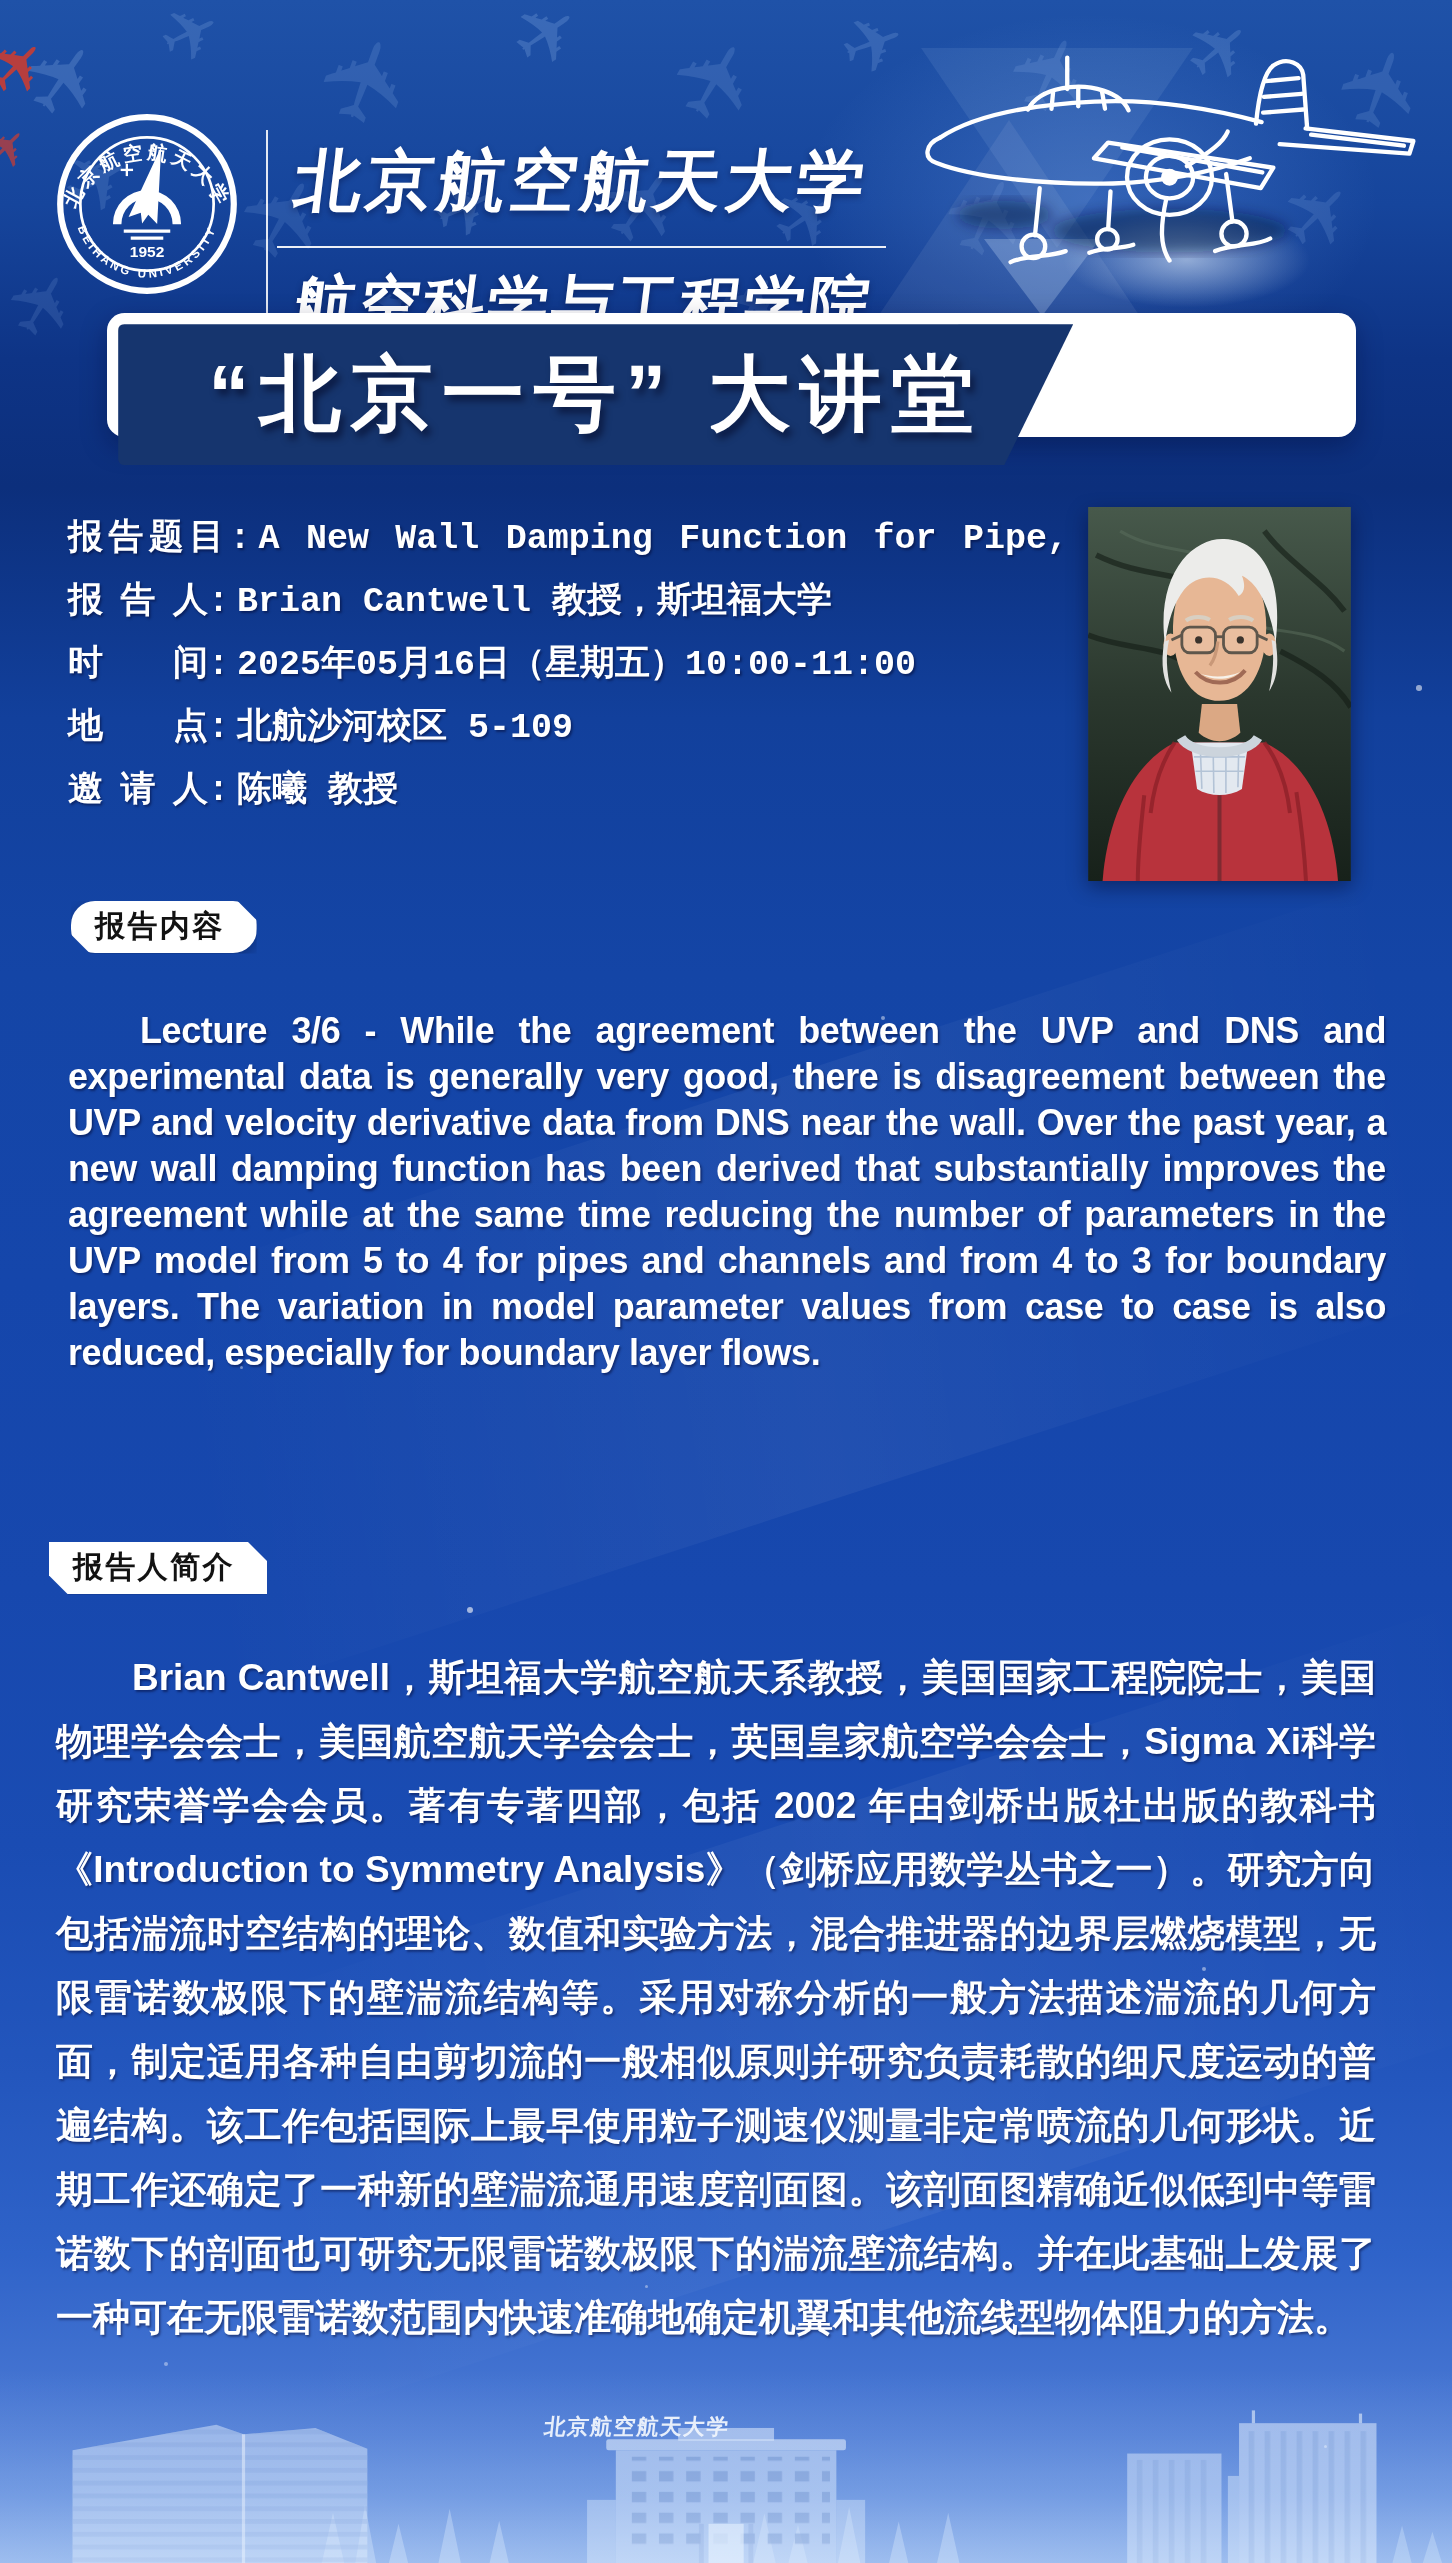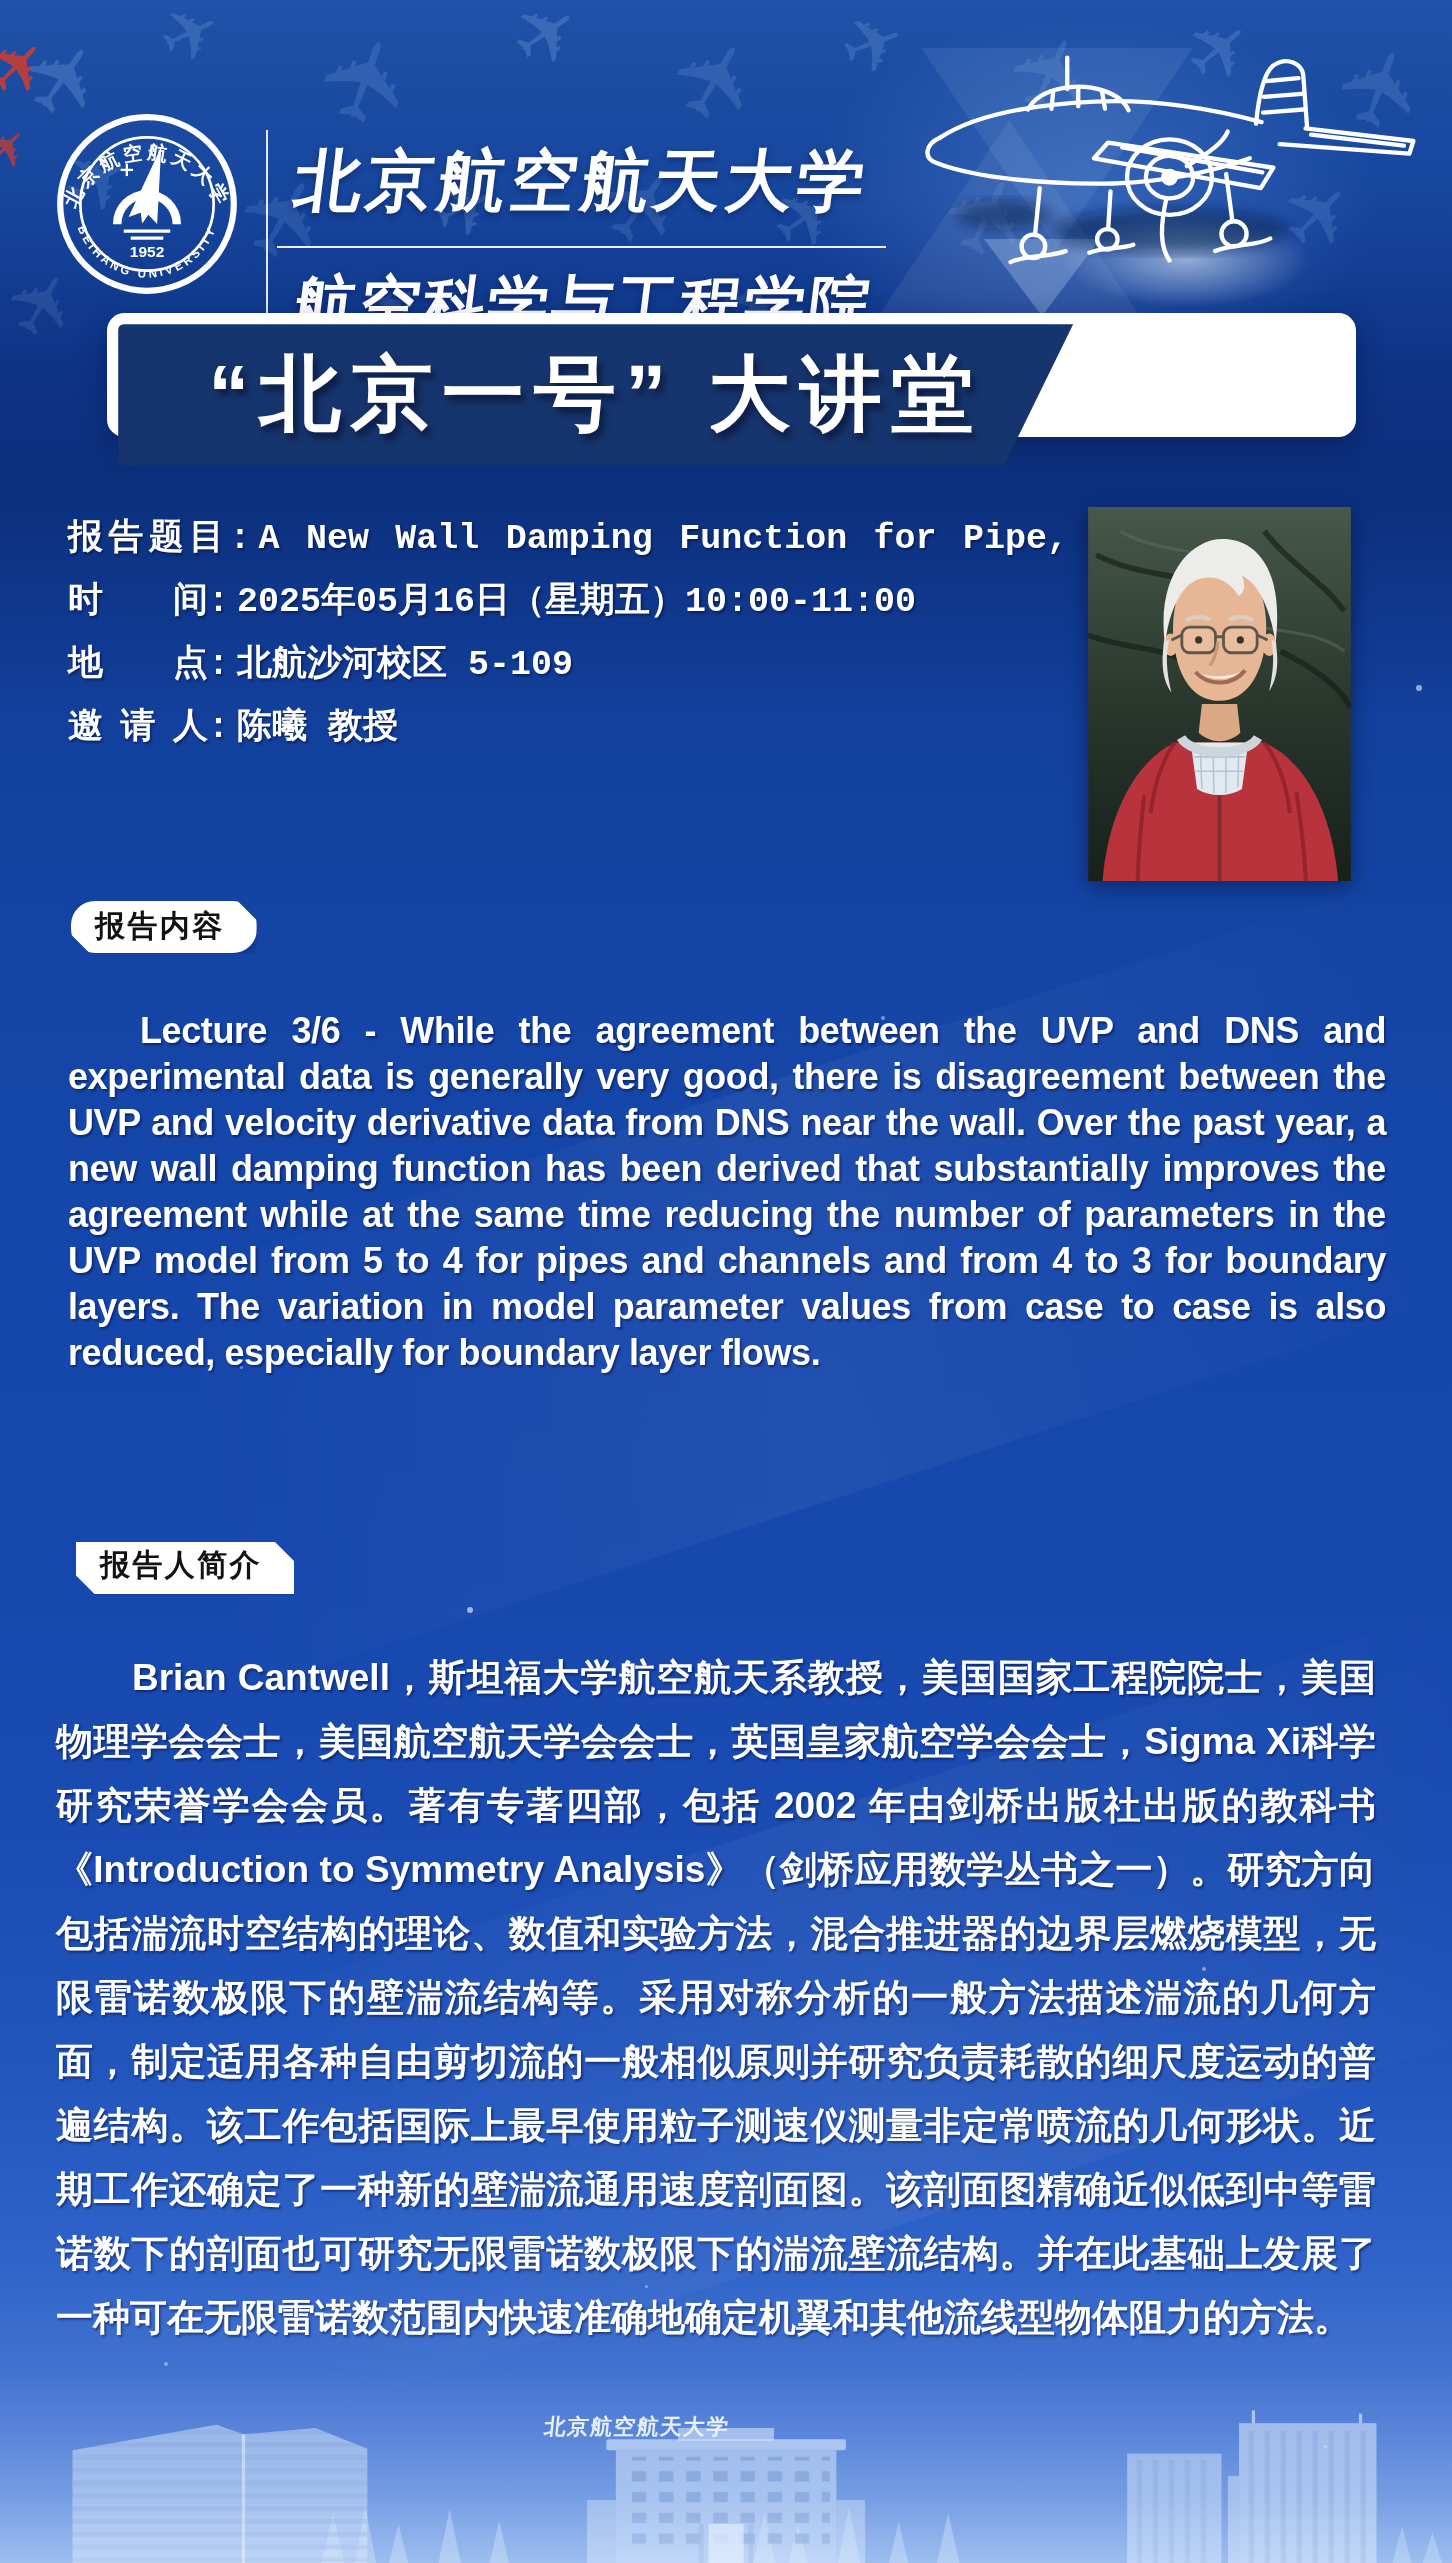--- a/index.html
+++ b/index.html
@@ -66,21 +66,21 @@
   .info-colon{padding-right:8px;}
   .photo{position:absolute;left:1088px;top:507px;width:263px;height:374px;
     box-shadow:0 6.4px 19px rgba(0,5,30,.45);}
   .photo svg{display:block;}
 
   
   .tag{position:absolute;background:#fff;color:#121212;font-size:30px;font-weight:bold;
     letter-spacing:2.4px;padding:10.4px 32px 12px 24px;line-height:1;
     clip-path:polygon(0 0,calc(100% - 19px) 0,100% 19px,100% 100%,19px 100%,0 calc(100% - 19px));
     box-shadow:0 4.8px 11.2px rgba(0,5,30,.3);}
-  .tag1{left:71px;top:901px;border-radius:24px;} .tag2{left:76px;top:1542px;font-family:Liberation Mono, monospace;}
+  .tag1{left:71px;top:901px;border-radius:24px;} .tag2{left:49px;top:1542px;}
   .para{position:absolute;margin:0;color:#fff;font-weight:bold;text-align:justify;
     text-shadow:1.6px 2.4px 2.4px rgba(0,0,35,.45);}
   .english{left:68px;top:1008px;width:1318px;font-size:36px;line-height:46px;text-indent:72px;
     letter-spacing:-0.4px;}
   .bio{left:56px;top:1646px;width:1320px;font-size:37px;line-height:64px;text-indent:76px;}
 
   
   .footer-svg{position:absolute;left:0;top:2404px;width:1453px;height:159px;}
   .footer-callig{position:absolute;left:525px;top:2412px;width:224px;text-align:center;color:#fff;
     font-size:21.6px;font-weight:bold;opacity:.92;transform:skewX(-6deg);letter-spacing:1.6px;}
@@ -201,20 +201,21 @@
 
   <div class="banner">
     <div class="banner-tri"></div>
     <div class="banner-inner">
       <span class="banner-title">“北京一号” 大讲堂</span>
     </div>
   </div>
 
   <div class="info">
     <p class="jline"><span>报告题目</span><span class="info-colon">:</span><span>A New Wall Damping Function for Pipe,</span></p>
+    <p><span>报 告 人</span><span class="info-colon">:</span><span>Brian Cantwell 教授，斯坦福大学</span></p>
     <p><span>时  间</span><span class="info-colon">:</span><span>2025年05月16日（星期五）10:00-11:00</span></p>
     <p><span>地  点</span><span class="info-colon">:</span><span>北航沙河校区 5-109</span></p>
     <p><span>邀 请 人</span><span class="info-colon">:</span><span>陈曦 教授</span></p>
   </div>
 
   <div class="photo">
     <svg width="263" height="374" viewBox="0 0 328 467">
       <defs>
         <linearGradient id="bgG" x1="0" y1="0" x2="0" y2="1">
           <stop offset="0" stop-color="#47594b"></stop>

